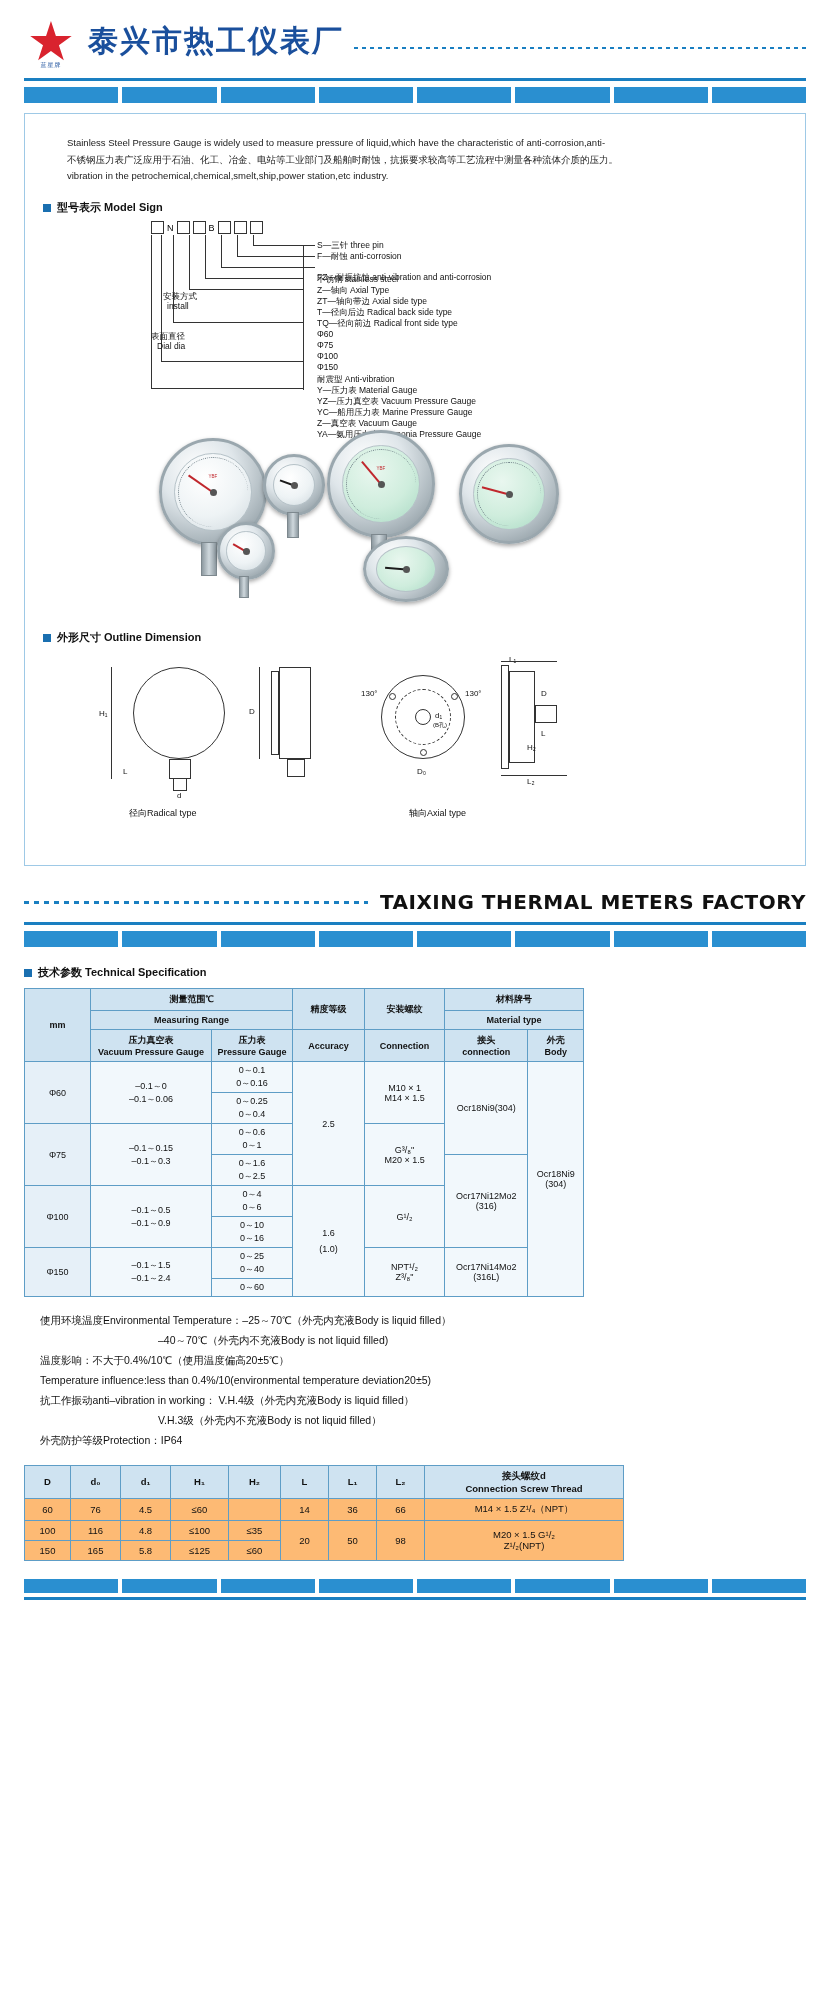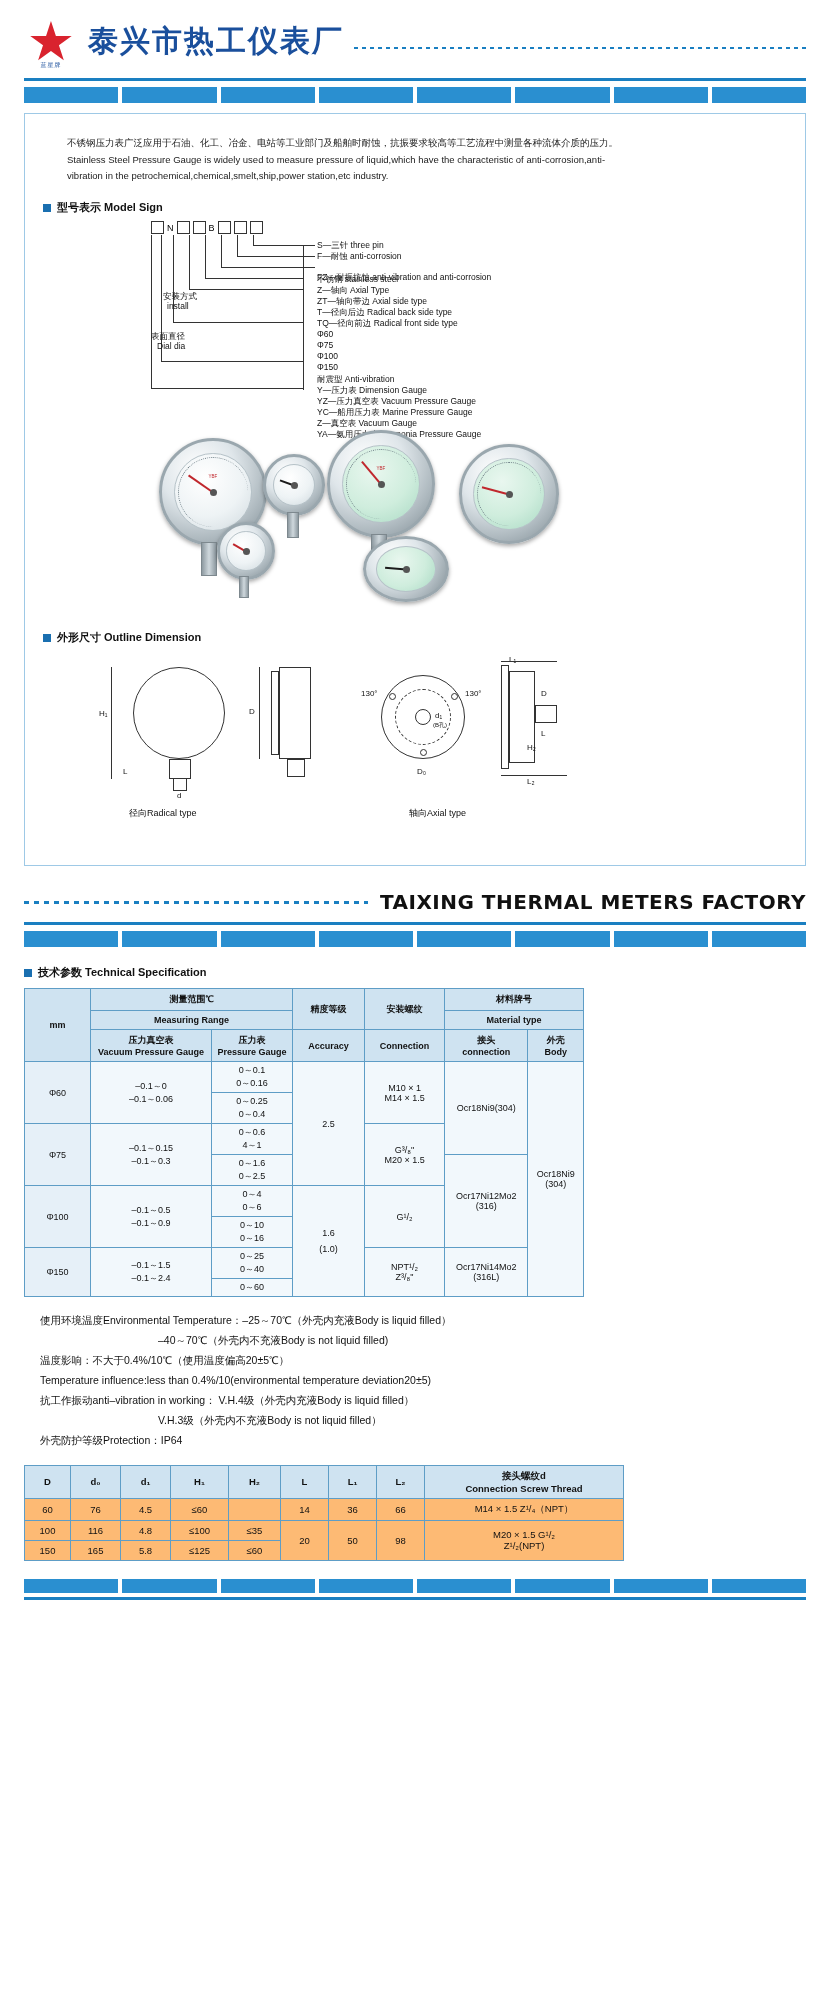--- a/index.html
+++ b/index.html
@@ -349,22 +349,22 @@
     <div class="cell"></div>
     <div class="cell"></div>
     <div class="cell"></div>
     <div class="cell"></div>
   </div>
 
   <div class="outer-frame">
 
 
     <div class="intro">
+      <p>Stainless Steel Pressure Gauge is widely used to measure pressure of liquid,which have the characteristic of anti-corrosion,anti-</p>
       <p>不锈钢压力表广泛应用于石油、化工、冶金、电站等工业部门及船舶时耐蚀，抗振要求较高等工艺流程中测量各种流体介质的压力。</p>
-      <p>Stainless Steel Pressure Gauge is widely used to measure pressure of liquid,which have the characteristic of anti-corrosion,anti-</p>
       <p>vibration in the petrochemical,chemical,smelt,ship,power station,etc industry.</p>
     </div>
 
     <div class="sec-head">
       <span class="sq"></span>
       <span>型号表示 Model Sign</span>
     </div>
 
     <div class="model-wrap">
 
@@ -407,21 +407,21 @@
       <div class="ms-txt" style="left:276px; top:55px;">不锈钢 stainless steel</div>
       <div class="ms-txt" style="left:276px; top:66px;">Z—轴向 Axial Type</div>
       <div class="ms-txt" style="left:276px; top:77px;">ZT—轴向带边 Axial side type</div>
       <div class="ms-txt" style="left:276px; top:88px;">T—径向后边 Radical back side type</div>
       <div class="ms-txt" style="left:276px; top:99px;">TQ—径向前边 Radical front side type</div>
       <div class="ms-txt" style="left:276px; top:110px;">Φ60</div>
       <div class="ms-txt" style="left:276px; top:121px;">Φ75</div>
       <div class="ms-txt" style="left:276px; top:132px;">Φ100</div>
       <div class="ms-txt" style="left:276px; top:143px;">Φ150</div>
       <div class="ms-txt" style="left:276px; top:155px;">耐震型 Anti-vibration</div>
-      <div class="ms-txt" style="left:276px; top:166px;">Y—压力表 Dimension Gauge</div>
+      <div class="ms-txt" style="left:276px; top:166px;">Y—压力表 Material Gauge</div>
       <div class="ms-txt" style="left:276px; top:177px;">YZ—压力真空表 Vacuum Pressure Gauge</div>
       <div class="ms-txt" style="left:276px; top:188px;">YC—船用压力表 Marine Pressure Gauge</div>
       <div class="ms-txt" style="left:276px; top:199px;">Z—真空表 Vacuum Gauge</div>
       <div class="ms-txt" style="left:276px; top:210px;">YA—氨用压力表 Ammonia Pressure Gauge</div>
 
       <div class="ms-txt" style="left:122px; top:72px;">安装方式</div>
       <div class="ms-txt" style="left:126px; top:82px;">install</div>
       <div class="ms-txt" style="left:110px; top:112px;">表面直径</div>
       <div class="ms-txt" style="left:116px; top:122px;">Dial dia</div>
     </div>
@@ -617,21 +617,21 @@
         </tr>
 
         <tr>
           <td class="mm" rowspan="2">Φ75</td>
           <td rowspan="2">
             <div>–0.1～0.15</div>
             <div>–0.1～0.3</div>
           </td>
           <td>
             <div>0～0.6</div>
-            <div>4～1</div>
+            <div>0～1</div>
           </td>
           <td rowspan="2">
             <div>G³/₈"</div>
             <div>M20 × 1.5</div>
           </td>
         </tr>
         <tr>
           <td>
             <div>0～1.6</div>
             <div>0～2.5</div>

